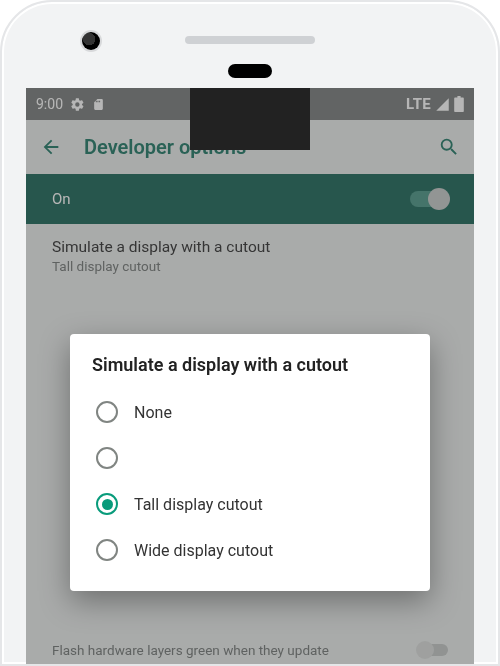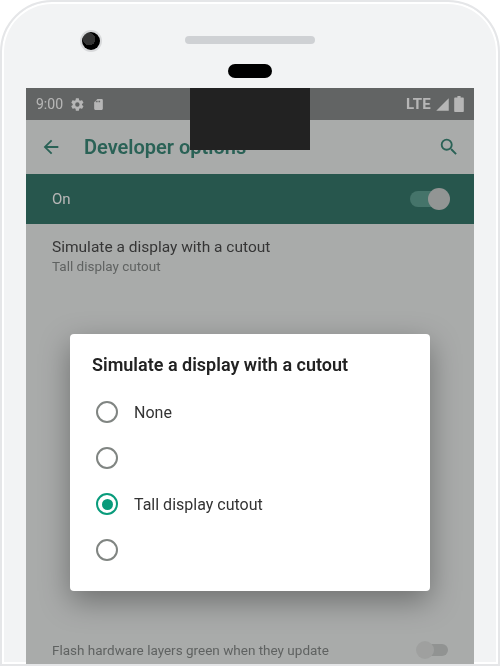--- a/index.html
+++ b/index.html
@@ -191,17 +191,18 @@
       </div>
       <div class="option">
         <span class="radio"></span>
       </div>
       <div class="option">
         <span class="radio selected"></span>
         <span class="option-label">Tall display cutout</span>
       </div>
       <div class="option">
         <span class="radio"></span>
+        <span class="option-label">Wide display cutout</span>
       </div>
     </div>
 
   </div>
 </div>
 
 </body></html>

